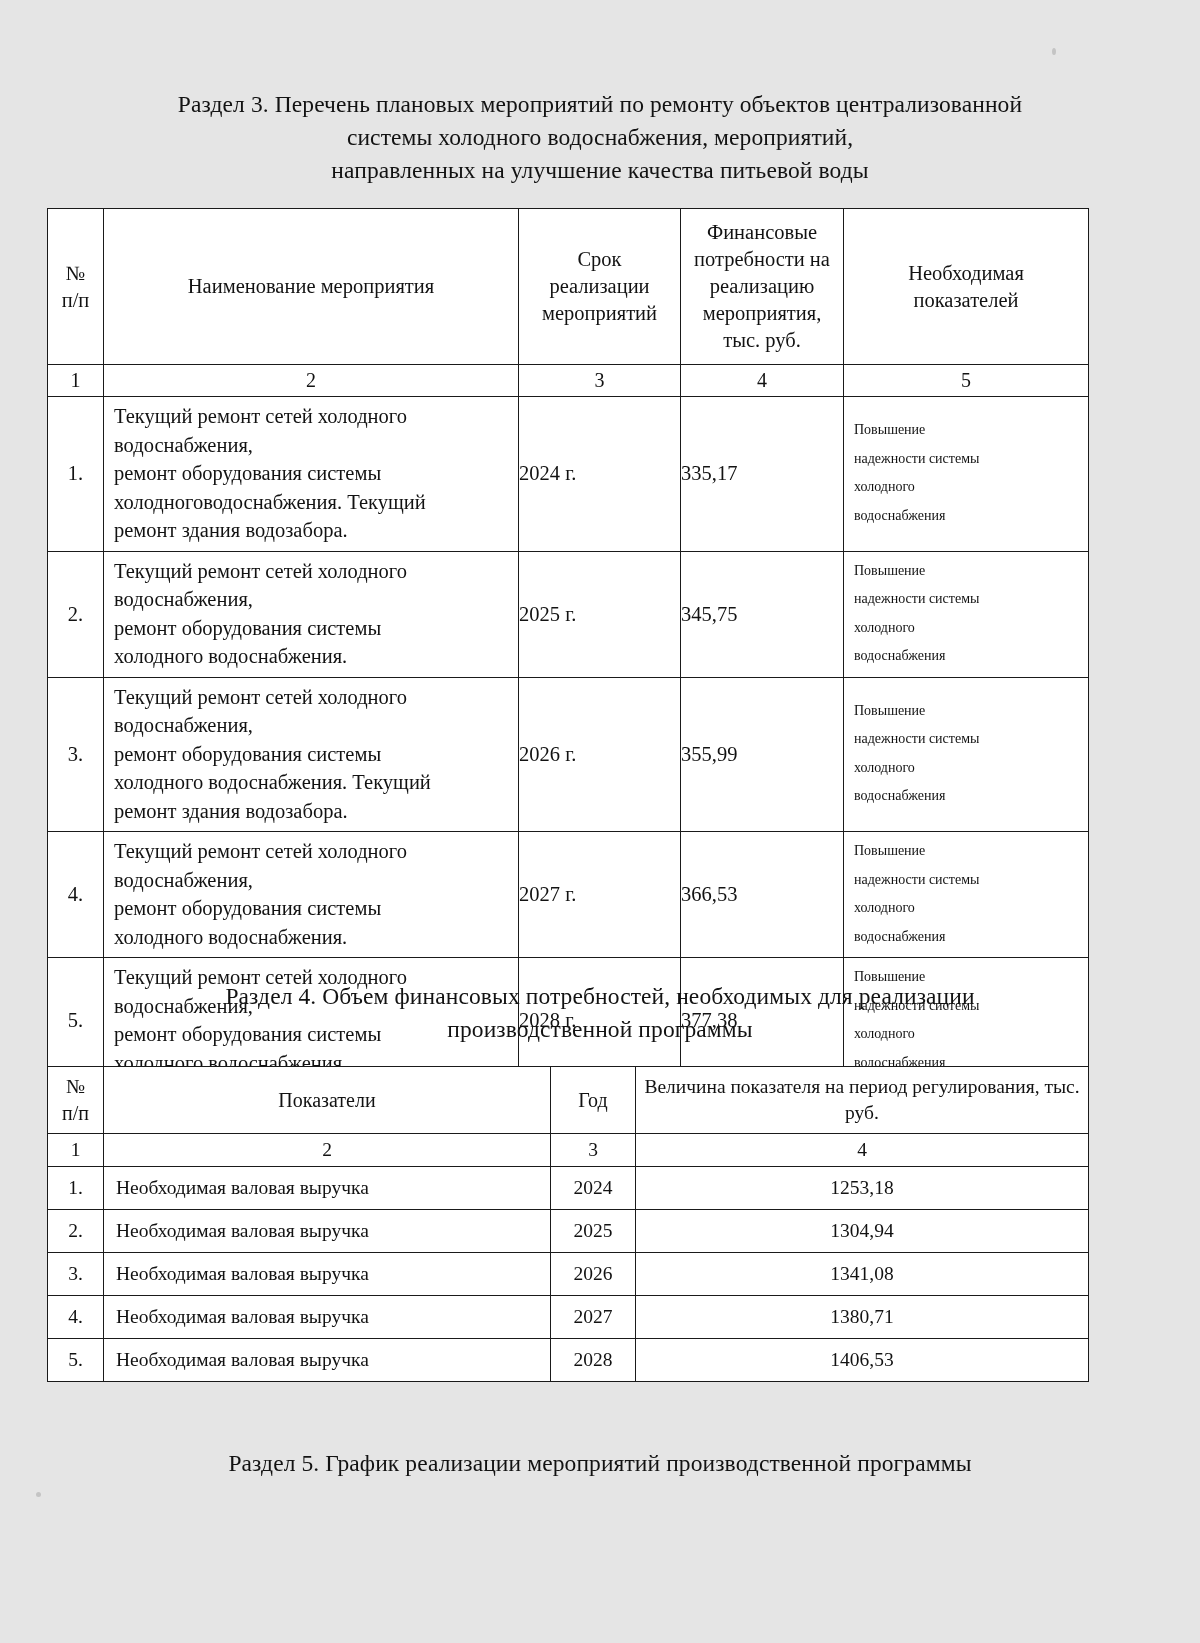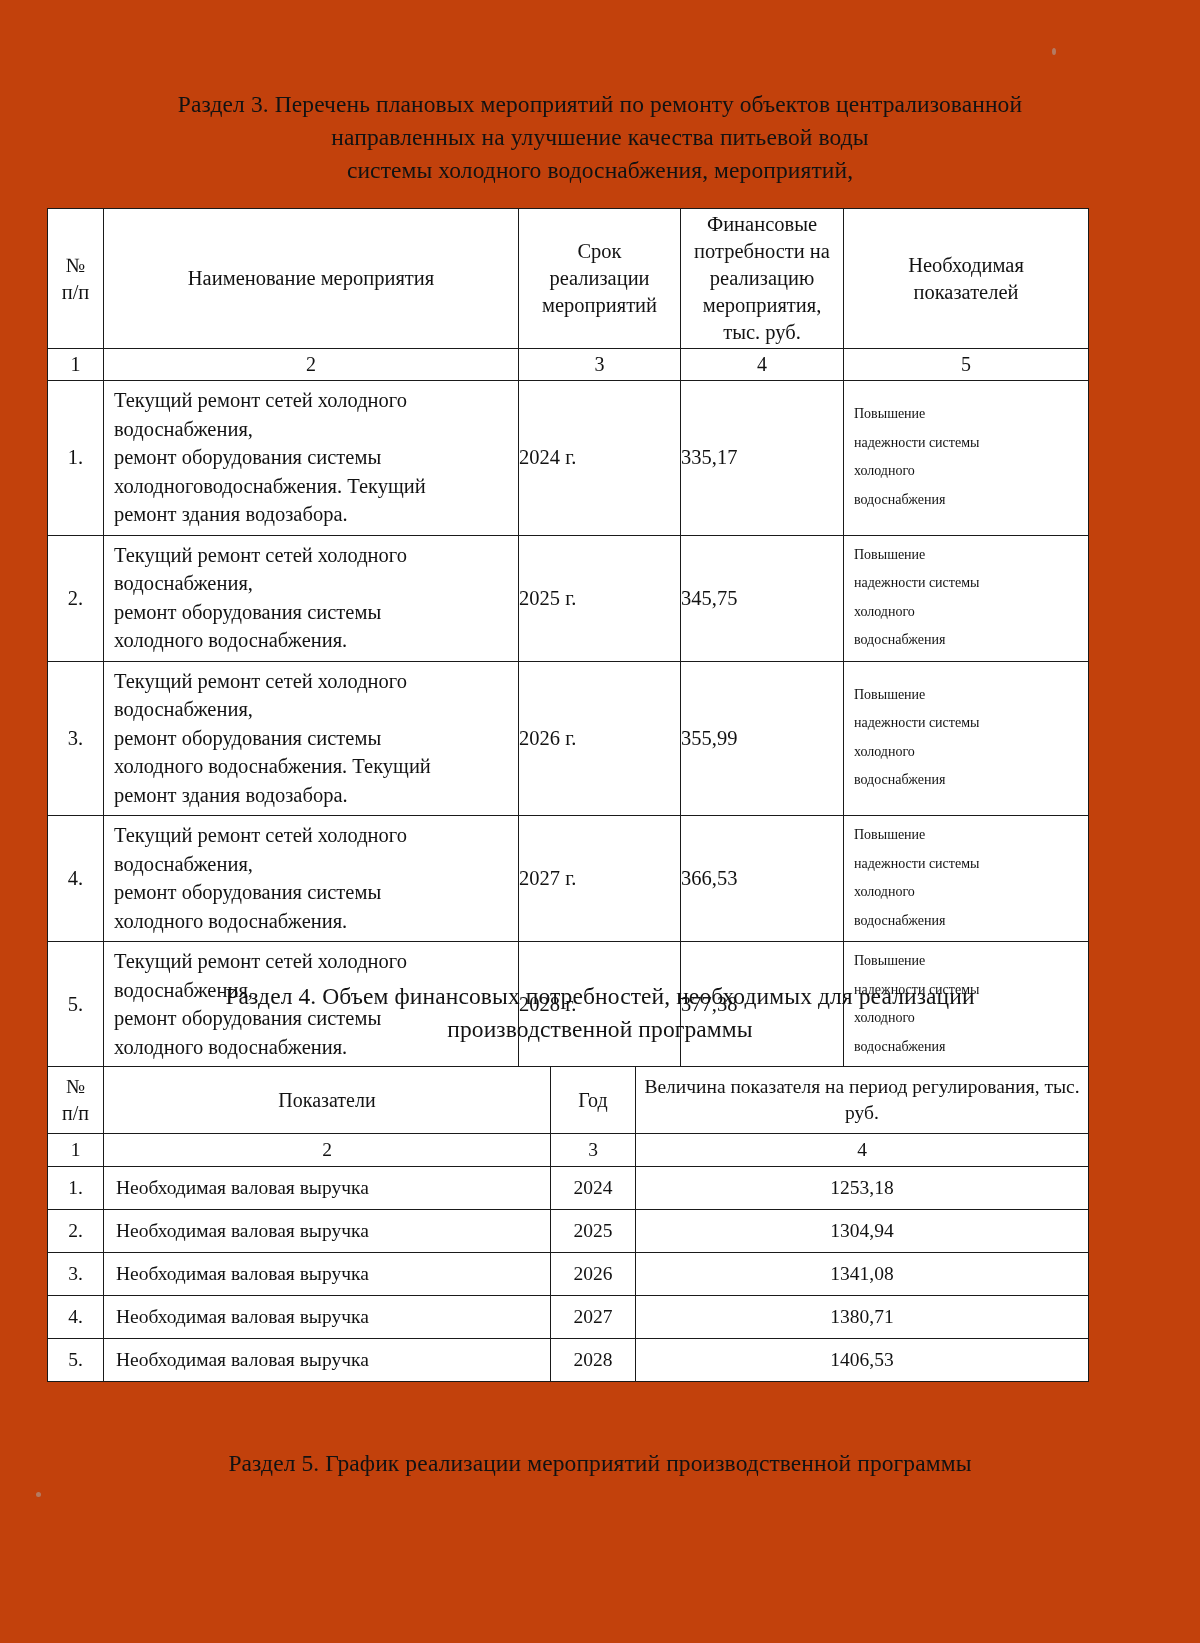--- a/index.html
+++ b/index.html
@@ -13,21 +13,21 @@
     height: 1643px;
     position: relative;
     font-family: "Liberation Serif", "DejaVu Serif", serif;
     color: #111111;
     overflow: hidden;
   }
 
   .page {
     position: absolute;
     inset: 0;
-    background: #c2410c;
+    background: #e5e5e5;
   }
 
   
   .section-heading {
     position: absolute;
     left: 120px;
     width: 960px;
     text-align: center;
     font-size: 23.5px;
     line-height: 33px;
@@ -59,21 +59,21 @@
   
   #table-measures {
     left: 47px;
     top: 208px;
     width: 1041px;
   }
   #table-measures .th-cell {
     text-align: center;
     font-size: 20.5px;
     line-height: 27px;
-    padding: 2px 4px;
+    padding: 10px 4px;
   }
   #table-measures .num-row td {
     text-align: center;
     font-size: 20px;
     line-height: 24px;
     padding: 2px 0 3px;
     height: 26px;
   }
   #table-measures .c-idx {
     text-align: center;
@@ -156,22 +156,22 @@
   <div class="speck" style="left:1052px;top:48px;width:4px;height:7px;"></div>
   <div class="speck" style="left:1059px;top:268px;width:5px;height:5px;"></div>
   <div class="speck" style="left:1060px;top:351px;width:4px;height:4px;"></div>
   <div class="speck" style="left:1035px;top:580px;width:4px;height:4px;"></div>
   <div class="speck" style="left:1048px;top:973px;width:5px;height:6px;"></div>
   <div class="speck" style="left:1054px;top:1290px;width:4px;height:4px;"></div>
   <div class="speck" style="left:36px;top:1492px;width:5px;height:5px;"></div>
 
   <div class="section-heading" id="heading-3">
     <span class="ln">Раздел 3. Перечень плановых мероприятий по ремонту объектов централизованной</span>
+    <span class="ln">системы холодного водоснабжения, мероприятий,</span>
     <span class="ln">направленных на улучшение качества питьевой воды</span>
-    <span class="ln">системы холодного водоснабжения, мероприятий,</span>
   </div>
 
   <table class="doc-table" id="table-measures">
     <colgroup>
       <col style="width:56px">
       <col style="width:415px">
       <col style="width:162px">
       <col style="width:163px">
       <col style="width:245px">
     </colgroup>

